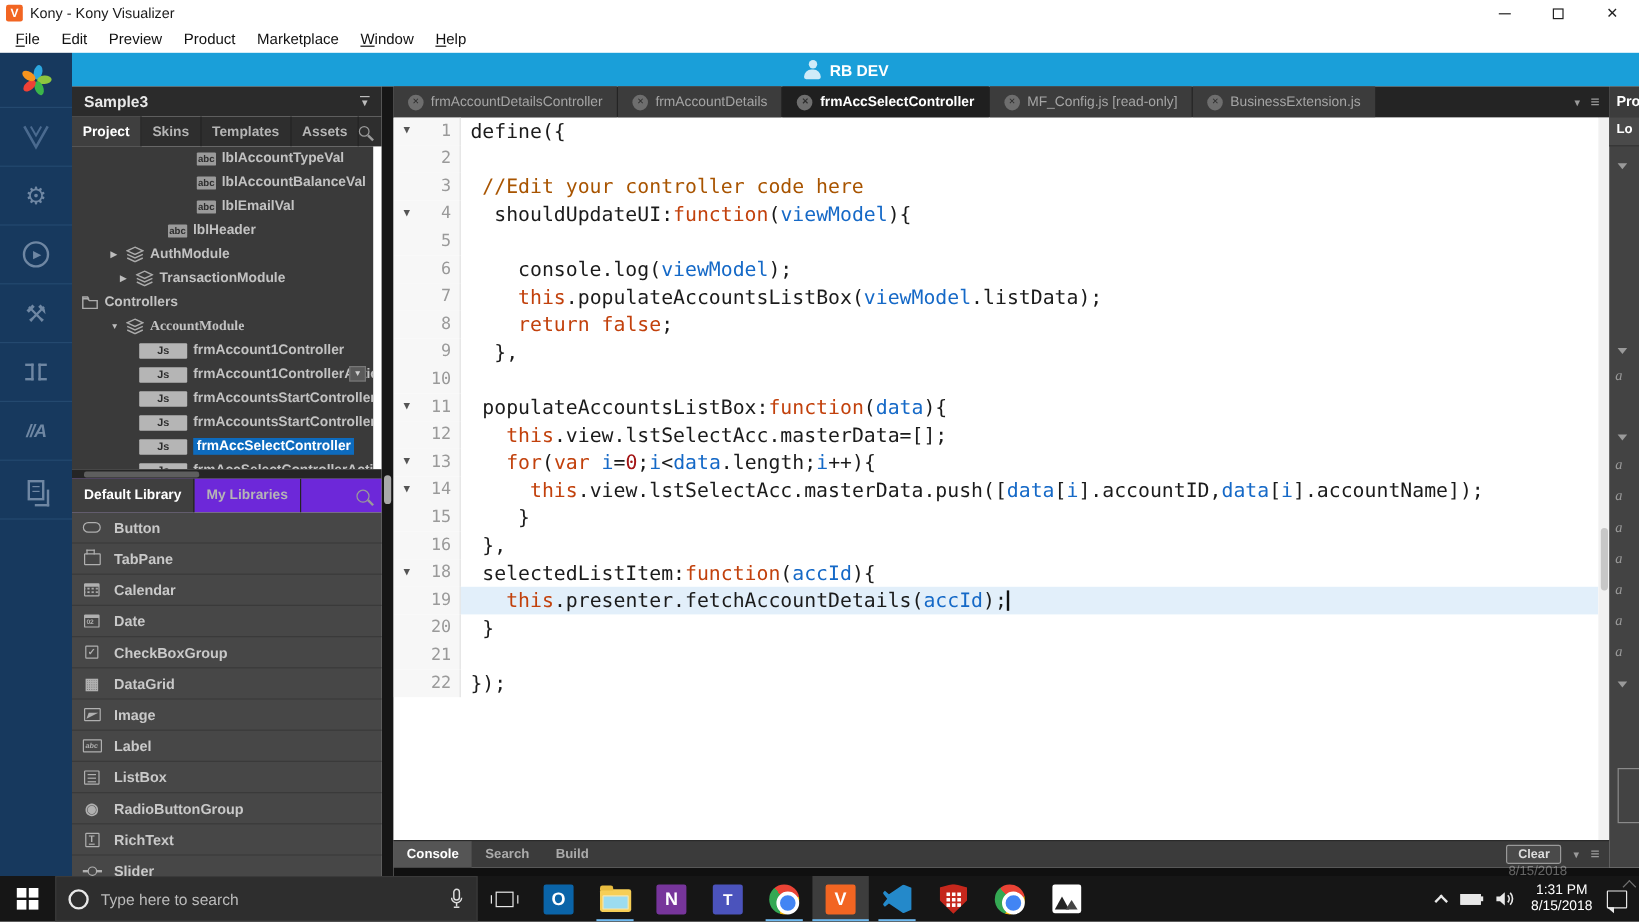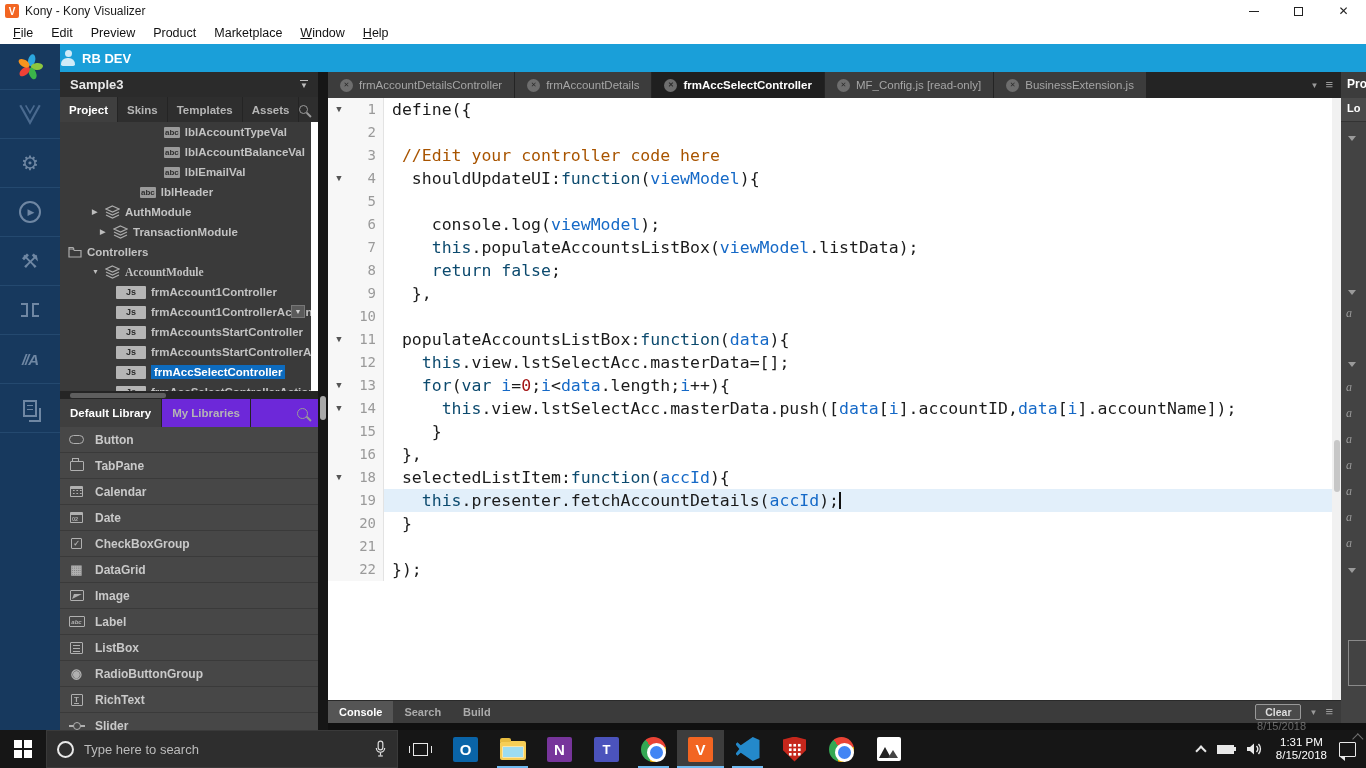--- a/index.html
+++ b/index.html
@@ -15,21 +15,21 @@
   .win-btn{width:45px;height:100%;display:flex;align-items:center;justify-content:center;font-size:12px;color:#222}
   .min-glyph{width:10px;height:1px;background:#222;display:inline-block}
   .max-glyph{width:9px;height:9px;border:1px solid #222;display:inline-block}
 
   
   .menubar{left:0;top:22px;width:1366px;height:22px;background:#fff;display:flex;align-items:center;padding-left:4px}
   .menu-item{font-size:12.5px;color:#111;padding:0 9px;cursor:default}
   .menu-item .u{text-decoration:underline}
 
   
-  .appbar{left:60px;top:44px;width:1306px;height:28px;background:#1A9FD9;display:flex;align-items:center;justify-content:flex-start;padding-right:16px}
+  .appbar{left:60px;top:44px;width:1306px;height:28px;background:#1A9FD9;display:flex;align-items:center;justify-content:center;padding-right:16px}
   .user-chip{display:flex;align-items:center;gap:6px;color:#fff;font-size:13px;font-weight:bold}
   .user-ico{width:16px;height:16px;position:relative;display:inline-block}
   .user-ico::before{content:'';position:absolute;left:4.5px;top:0;width:7px;height:7px;border-radius:50%;background:#CFEBF8}
   .user-ico::after{content:'';position:absolute;left:1px;top:8px;width:14px;height:8px;border-radius:7px 7px 2px 2px;background:#CFEBF8}
 
   
   .sidebar{left:0;top:44px;width:60px;height:686px;background:#17395E;display:flex;flex-direction:column}
   .sb-cell{width:60px;height:49px;display:flex;align-items:center;justify-content:center;border-bottom:1px solid #24496F;color:#6F87A3}
   .sb-cell.first{height:46px}
   .sb-rest{flex:1;border-bottom:none}
@@ -55,21 +55,21 @@
   .sicon::after{content:'';position:absolute;width:6px;height:1.5px;background:#9A9A9A;transform:rotate(45deg);right:-5px;bottom:-2px}
   .dd{color:#9A9A9A;font-size:8px}
   .hamb{color:#9A9A9A;font-size:13px;line-height:10px}
 
   
   .tree{left:60px;top:122px;width:251px;height:269px;background:#3A3A3A;overflow:hidden}
   .tree-row{height:20px;display:flex;align-items:center;position:relative;color:#C2C2C2;font-size:11.5px;font-weight:bold;white-space:nowrap}
   .tree-row.sel .lbl{background:#0D6BBE;color:#fff;padding:1px 3px}
   .exp{width:13px;font-size:7px;color:#BDBDBD;flex:none}
   .b-abc{flex:none;font-size:8px;background:#9A9A9A;color:#2E2E2E;padding:0 1px;border-radius:1px;font-weight:bold;line-height:11px;margin-right:5px}
-  .b-js{flex:none;width:30px;height:13px;background:#B5B5B5;color:#2B2B2B;font-size:9px;font-weight:bold;display:flex;align-items:center;justify-content:center;border-radius:1px;margin-right:5px}
+  .b-js{flex:none;width:40px;height:13px;background:#B5B5B5;color:#2B2B2B;font-size:9px;font-weight:bold;display:flex;align-items:center;justify-content:center;border-radius:1px;margin-right:5px}
   .t-svg{flex:none;margin-right:5px}
   .ovf{position:absolute;right:6px;top:3px;width:14px;height:13px;background:#5A5A5A;color:#CFCFCF;font-size:7px;display:flex;align-items:center;justify-content:center;border:1px solid #777}
   .hscroll{left:60px;top:391px;width:258px;height:8px;background:#252525}
   .hthumb{position:absolute;left:10px;top:1.5px;width:96px;height:5px;background:#5E5E5E;border-radius:2px}
 
   
   .lib-tabs{left:60px;top:399px;width:258px;height:28px;background:#6d28d9;display:flex;align-items:stretch}
   .ltab{font-size:11.5px;color:#B5B5B5;display:flex;align-items:center;padding:0 10px;border-right:1px solid #242424;font-weight:bold}
   .ltab.active{background:#3F3F3F;color:#fff}
   .lib-search{margin-left:auto;display:flex;align-items:center;padding-right:10px}
@@ -103,21 +103,21 @@
   .etab{display:flex;align-items:center;gap:6px;padding:0 12px;background:#3C3C3C;color:#A5A5A5;font-size:11.5px;white-space:nowrap}
   .etab.active{background:#1F1F1F;color:#fff;font-weight:bold}
   .closer{width:13px;height:13px;border-radius:50%;background:#6E6E6E;color:#2C2C2C;font-size:7px;display:flex;align-items:center;justify-content:center;flex:none}
   .etab-icons{margin-left:auto;display:flex;align-items:center;gap:7px;padding-right:8px}
   .code-area{left:328px;top:98px;width:1004px;height:602px;background:#fff;overflow:hidden;font-family:"DejaVu Sans Mono",monospace}
   .cl{display:flex;height:23px;line-height:23px}
   .fold{width:22px;text-align:center;color:#555;background:#F7F7F7;font-size:9px;flex:none}
   .lnum{width:34px;text-align:right;padding-right:7px;color:#9A9A9A;background:#F7F7F7;border-right:1px solid #E3E3E3;font-size:14px;flex:none}
   .ctext{flex:1;padding-left:8px;white-space:pre;font-size:16.5px;color:#1B1B1B;position:relative}
   .cl-active .ctext{background:#E2EFFA}
-  .tk-k{color:#0c4a6e}
+  .tk-k{color:#c2410c}
   .tk-v{color:#1569C7}
   .tk-c{color:#A85400}
   .tk-n2{color:#A31515}
   .caret{display:inline-block;width:1.5px;height:17px;background:#111;vertical-align:-3px}
   .vscroll{left:1332px;top:98px;width:9px;height:602px;background:#F1F1F1}
   .vthumb{position:absolute;left:1.5px;top:342px;width:6px;height:52px;background:#C7C7C7;border-radius:3px}
 
   
   .consolebar{left:328px;top:700px;width:1013px;height:23px;background:#3B3B3B;display:flex;align-items:stretch;border-top:1px solid #2A2A2A}
   .ctab{font-size:11px;font-weight:bold;color:#ABABAB;display:flex;align-items:center;padding:7px 11px}

